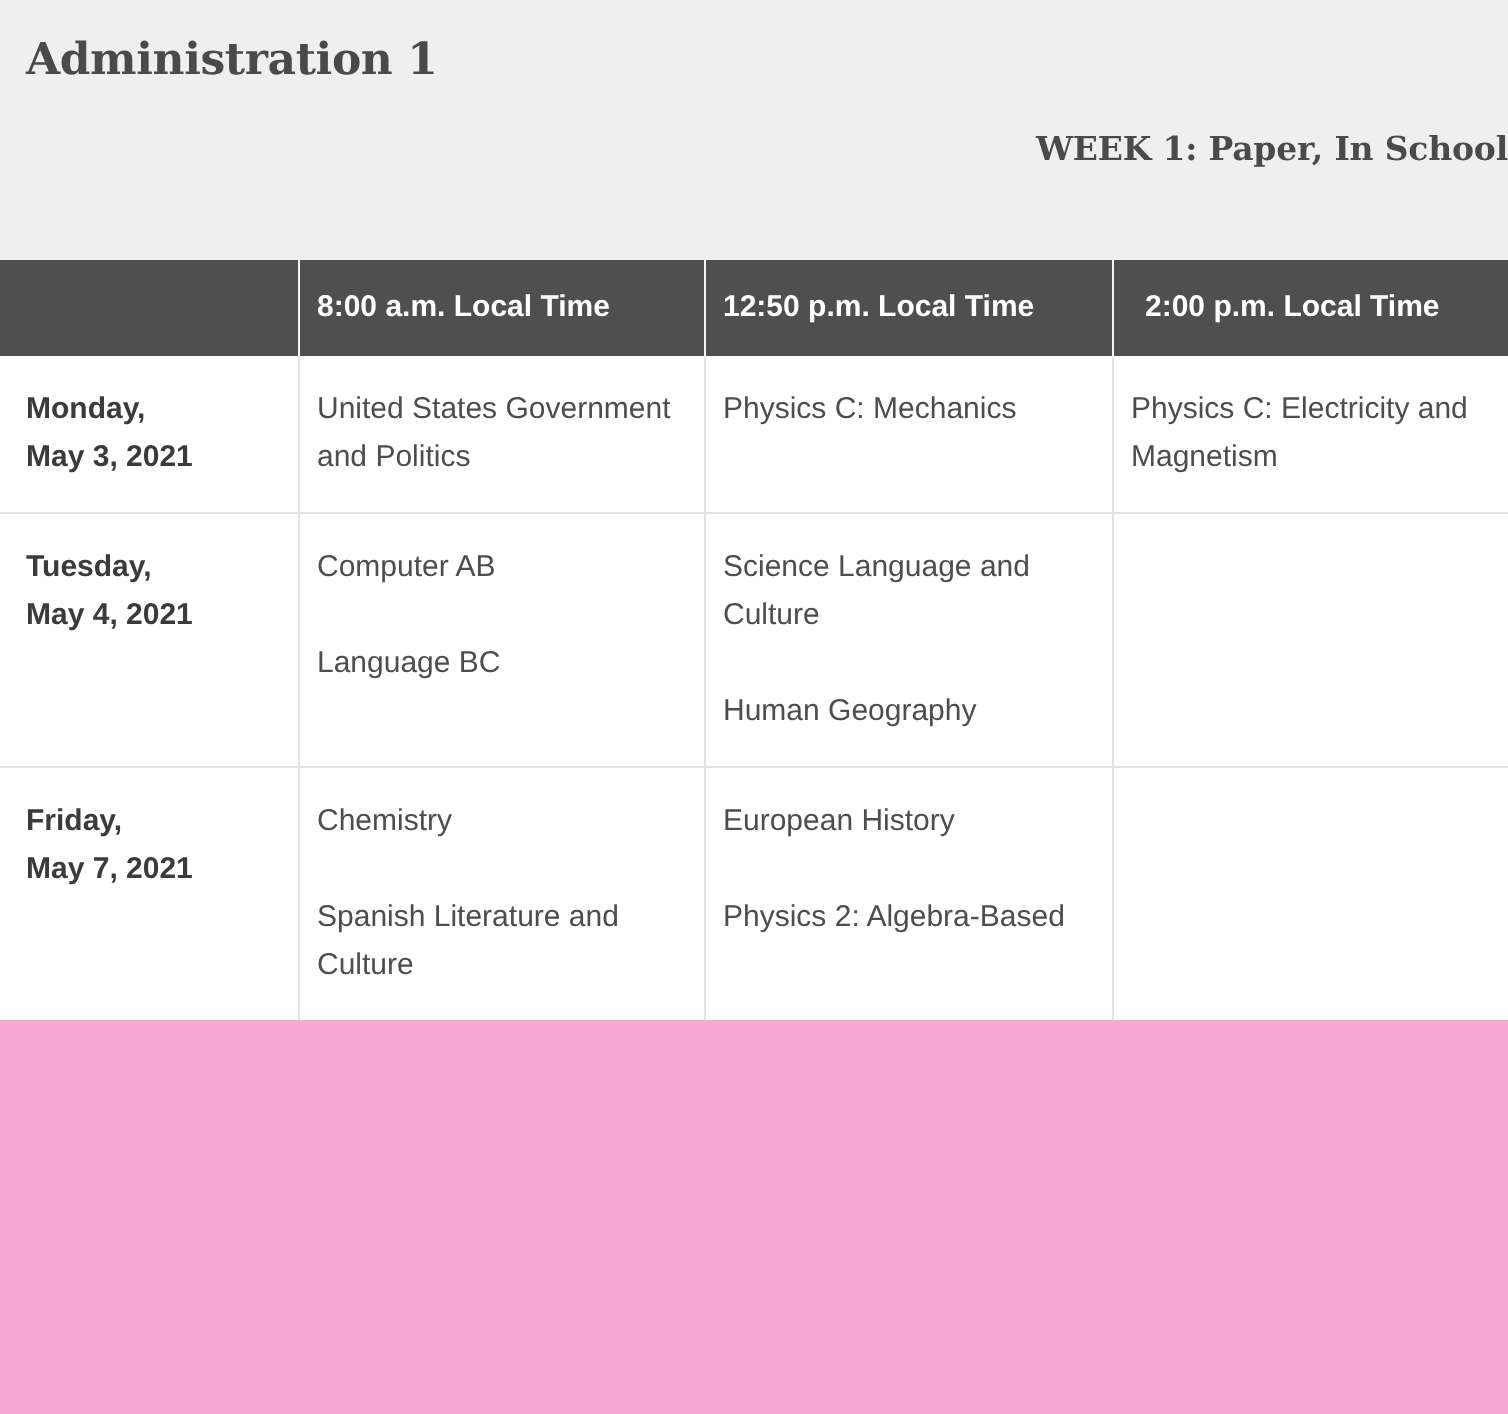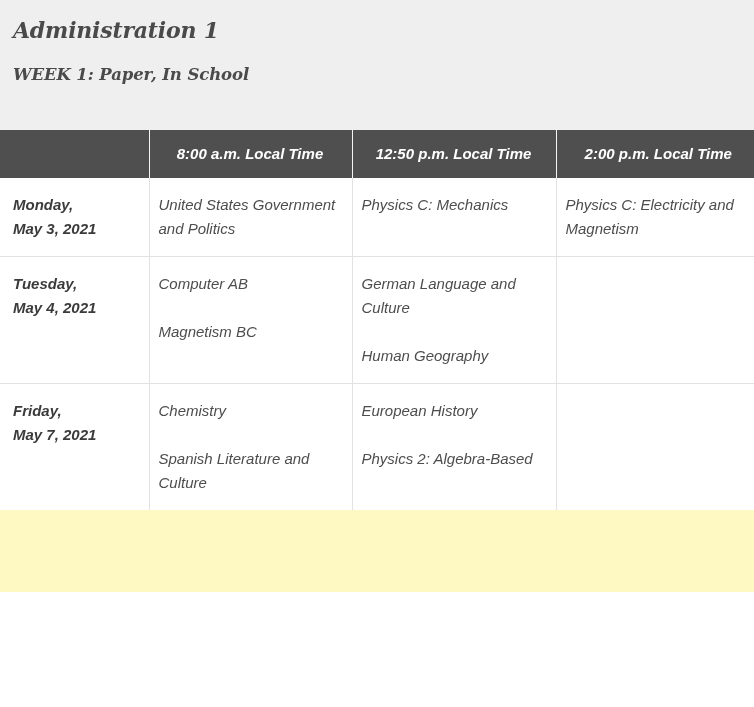--- a/index.html
+++ b/index.html
@@ -9,24 +9,23 @@
   body {
     width: 754px;
     height: 707px;
     background: #ffffff;
     font-family: "Liberation Sans", sans-serif;
     overflow: hidden;
   }
 
   .page {
     width: 754px;
-    height: 592px;
+    height: 707px;
     position: relative;
-    background: #fef9c3;
-    font-style: italic;
+    background: #f9a8d4;
   }
 
   
   .titleblock {
     background: #efefef;
     padding: 10px 0 0 0;
     height: 130px;
     box-sizing: border-box;
   }
   .page-title {
@@ -39,20 +38,21 @@
     letter-spacing: -0.2px;
   }
   .page-subtitle {
     font-family: "DejaVu Serif", "Liberation Serif", serif;
     font-weight: bold;
     font-size: 16.5px;
     line-height: 22px;
     color: #4a4a4a;
     margin: 20px 0 0 13px;
     letter-spacing: -0.1px;
+    text-align: right;
   }
 
   
   table.schedule {
     border-collapse: collapse;
     width: 754px;
     table-layout: fixed;
     background: #ffffff;
   }
   table.schedule col.c-date { width: 149px; }
@@ -60,21 +60,21 @@
   table.schedule col.c-t2   { width: 204px; }
   table.schedule col.c-t3   { width: 198px; }
 
   thead th {
     background: #4f4f4f;
     color: #ffffff;
     font-family: "Liberation Sans", sans-serif;
     font-weight: bold;
     font-size: 15px;
     line-height: 20px;
-    text-align: center;
+    text-align: left;
     vertical-align: middle;
     padding: 13px 10px 13px 9px;
     height: 48px;
     box-sizing: border-box;
     border-right: 1px solid #f5f5f5;
   }
   thead th.th-blank {
     border-right: 1px solid #f5f5f5;
   }
   thead th.th-last {
@@ -152,24 +152,24 @@
             <div class="exam-line">Physics C: Electricity and Magnetism</div>
           </td>
         </tr>
         <tr>
           <td class="date-cell">
             <span class="date-line">Tuesday,</span>
             <span class="date-line">May 4, 2021</span>
           </td>
           <td>
             <div class="exam-line">Computer AB</div>
-            <div class="exam-line">Magnetism BC</div>
+            <div class="exam-line">Language BC</div>
           </td>
           <td>
-            <div class="exam-line">German Language and Culture</div>
+            <div class="exam-line">Science Language and Culture</div>
             <div class="exam-line">Human Geography</div>
           </td>
           <td class="last-col"></td>
         </tr>
         <tr class="last-row">
           <td class="date-cell">
             <span class="date-line">Friday,</span>
             <span class="date-line">May 7, 2021</span>
           </td>
           <td>

